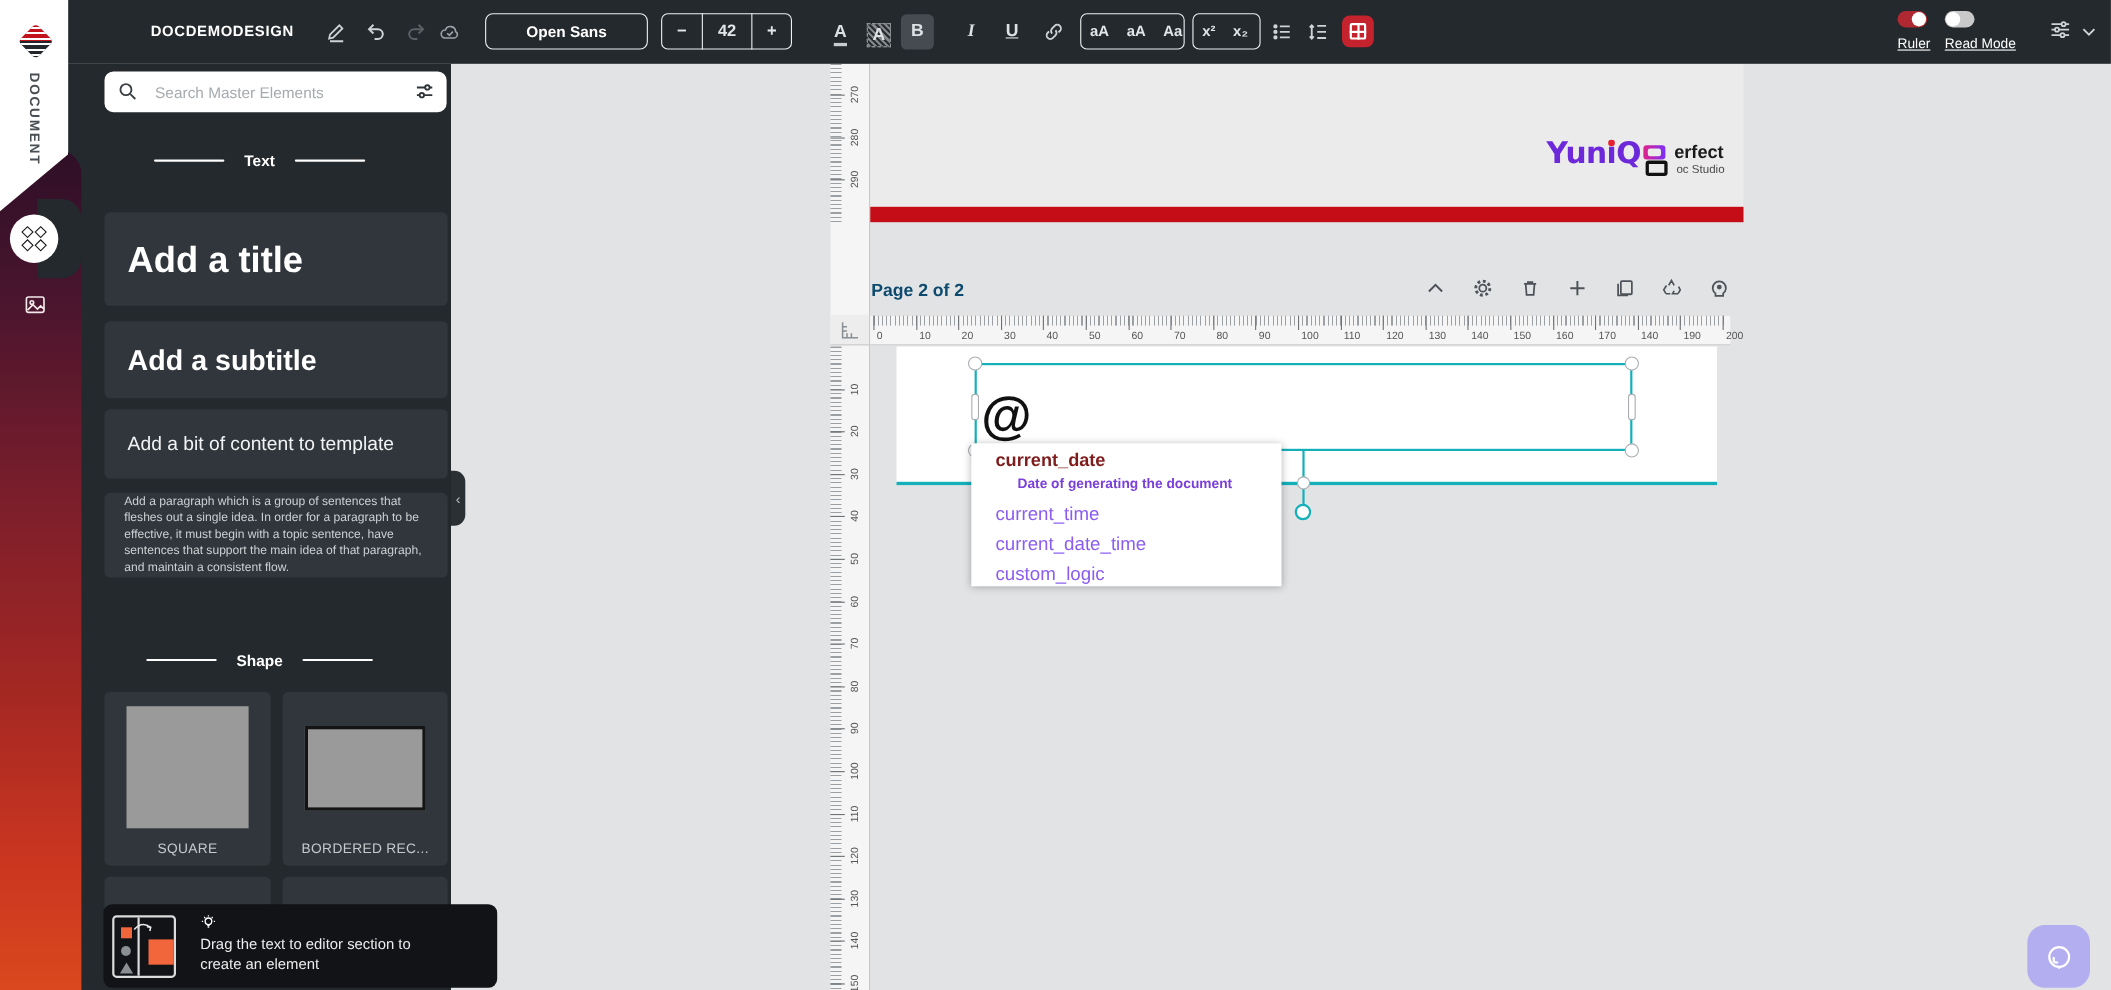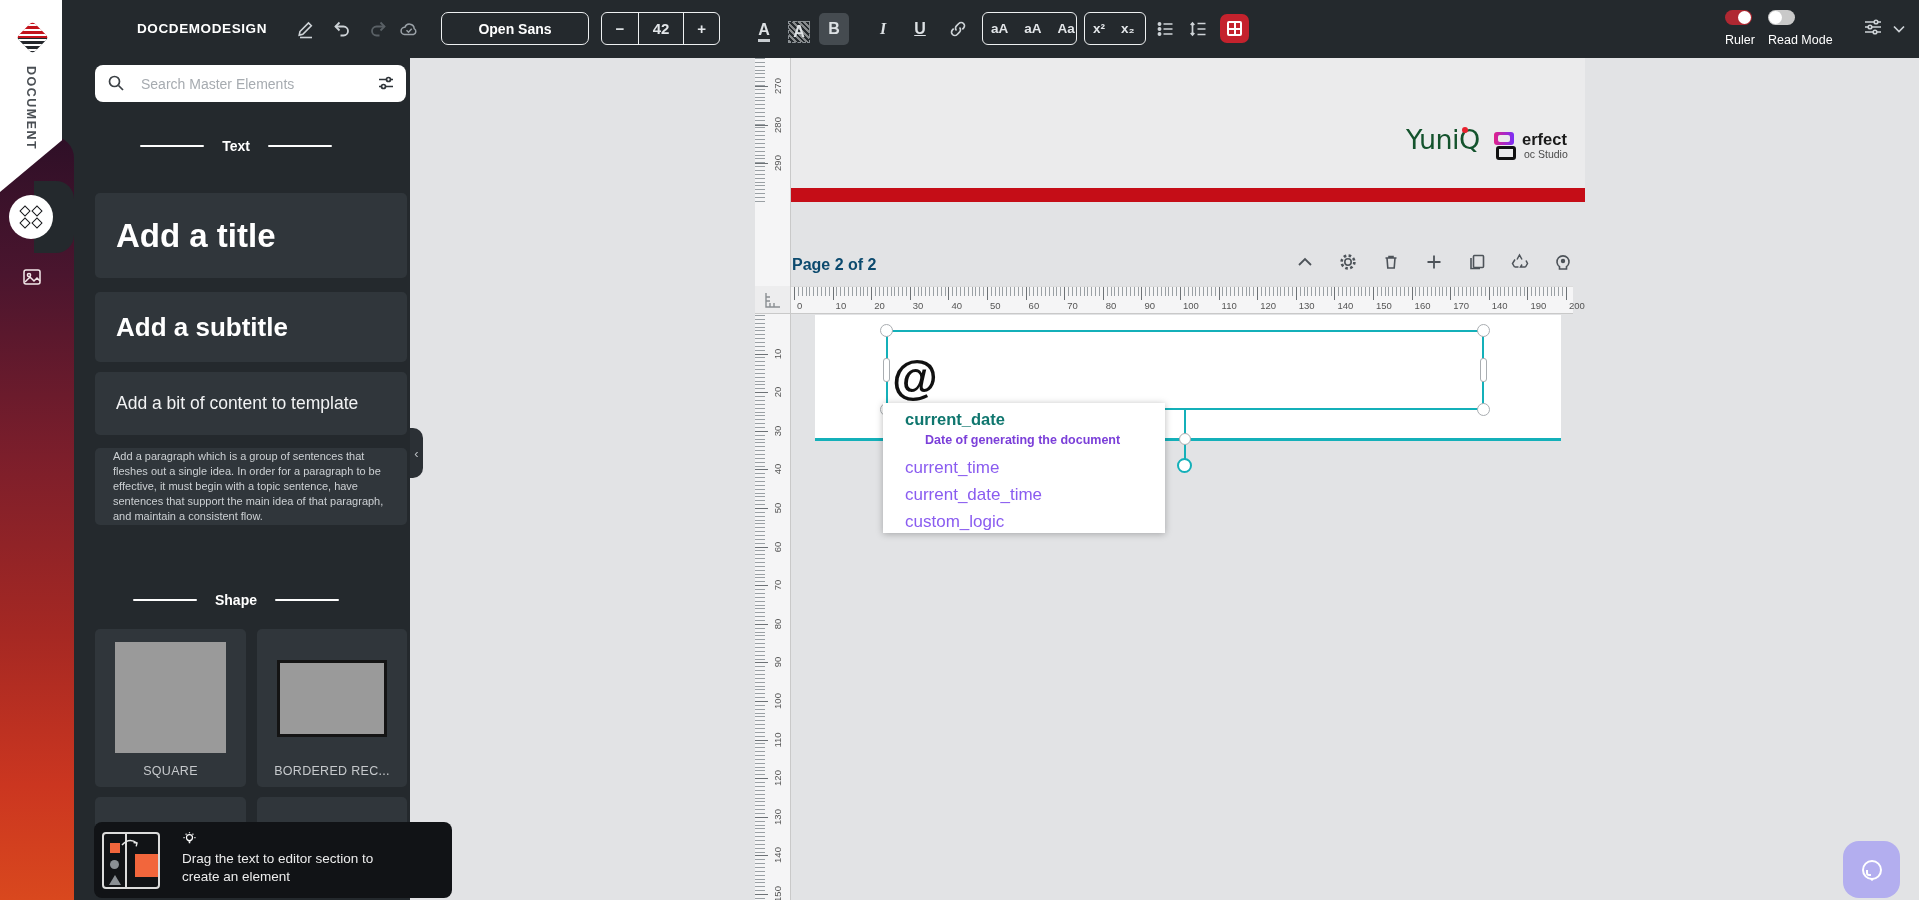--- a/index.html
+++ b/index.html
@@ -29,21 +29,21 @@
   .grp .cell { padding:0 8px; font-size:13.5px; font-weight:600; white-space:nowrap; }
   .sizer .cell { font-size:15px; font-weight:700; }
   .sizer .sep { width:1.2px; height:33px; background:#eef0f1; }
   .redic { position:absolute; left:1158px; top:14px; width:29px; height:29px; background:#c4222d; border-radius:7px; }
   .redic .g { position:absolute; left:7px; top:7px; width:15px; height:15px;
               border:2px solid #fff; border-radius:2px; }
   .redic .g:before { content:""; position:absolute; left:4.5px; top:-2px; width:2px; height:15px; background:#fff; }
   .redic .g:after { content:""; position:absolute; top:4.5px; left:-2px; height:2px; width:15px; background:#fff; }
   .toggle { position:absolute; top:10px; width:27px; height:15px; border-radius:8px; }
   .toggle .knob { position:absolute; top:1px; width:13px; height:13px; border-radius:50%; background:#fff; }
-  .tog-lab { position:absolute; top:33px; color:#fff; font-size:12.5px; }
+  .tog-lab { position:absolute; top:33px; color:#fff; font-size:12.5px;text-decoration:underline; }
 
   
   #rail-grad { position:absolute; left:0; top:136px; width:74px; height:764px; z-index:31;
                border-top-right-radius:22px;
                background:linear-gradient(180deg,#2e0f27 0%, #4a152e 18%, #7c1e2b 42%, #a52823 65%, #cb3620 85%, #d9481e 100%); }
   #rail-white { position:absolute; left:0; top:0; width:62px; height:192px; background:#fff; z-index:32;
                 clip-path:polygon(0 0, 100% 0, 100% 73%, 0 100%); }
   .rail-logo { position:absolute; left:21px; top:26px; width:23px; height:23px; transform:rotate(45deg);
                border-radius:4px; z-index:33;
                background:linear-gradient(135deg,#c3131c 0 50%, #23272b 50% 100%); }
@@ -105,21 +105,21 @@
   .hzone { position:absolute; left:3px; top:0; width:775px; height:9px;
            background:repeating-linear-gradient(90deg, #9aa0a4 0 1px, rgba(0,0,0,0) 1px 3.86px); }
   .h-major { position:absolute; top:0; width:1px; height:13px; background:#6d7276; }
   .h-lab { position:absolute; top:13px; font-size:9.5px; color:#555; }
   #corner { position:absolute; left:345px; top:228px; width:36px; height:28px; background:#ededee;
             border-right:1px solid #c9c9c9; border-bottom:1px solid #c9c9c9; color:#8a8f93;
             display:flex; align-items:center; justify-content:center; }
   #page1 { position:absolute; left:381px; top:0; width:794px; height:144px; background:#ebebec; }
   #page1 .redbar { position:absolute; left:0; bottom:0; width:100%; height:14px; background:#c50d17; }
   .brand1 { position:absolute; left:615px; top:66px; font-family:"DejaVu Sans", sans-serif;
-            font-size:27px; font-weight:400; color:#14532d; letter-spacing:-.5px; }
+            font-size:27px; font-weight:700; color:#6d28d9; letter-spacing:-.5px; }
   .brand1 .idot { position:absolute; left:56px; top:3px; width:6px; height:6px; border-radius:50%; background:#e8212e; }
   .brand2-glyph { position:absolute; left:703px; top:74px; width:24px; height:30px; }
   .brand2-glyph .p1 { position:absolute; left:0; top:0; width:20px; height:13px; border-radius:3px;
        background:linear-gradient(90deg,#e0218a,#7b2ff7); }
   .brand2-glyph .p1:before { content:""; position:absolute; inset:3px 4px; background:#ebebec; border-radius:2px; }
   .brand2-glyph .p2 { position:absolute; left:2px; top:14px; width:20px; height:14px; border:3.5px solid #111;
        border-radius:3px; }
   .brand2-t1 { position:absolute; left:731px; top:72px; font-size:16.5px; font-weight:700; color:#1a1a1a; }
   .brand2-t2 { position:absolute; left:733px; top:90px; font-size:10.5px; color:#4a4a4a; }
   .page-label { position:absolute; left:382px; top:198px; font-size:16px; font-weight:600; color:#0c4a6e; }
@@ -134,21 +134,21 @@
   .hnd { position:absolute; background:#fff; border:1.3px solid #a9adb1; z-index:4; }
   .hnd.c { width:13px; height:13px; border-radius:50%; }
   .hnd.p { width:7px; height:24px; border-radius:3px; }
   .stem { position:absolute; left:774px; top:352px; width:2px; height:56px; background:#14b0b9; z-index:3; }
   .stem-cross { position:absolute; left:769px; top:375px; width:12px; height:12px; border-radius:50%;
                 background:#fff; border:1.3px solid #a9adb1; z-index:4; }
   .stem-end { position:absolute; left:767px; top:400px; width:15px; height:15px; border-radius:50%;
               background:#fff; border:2.5px solid #14b0b9; z-index:4; }
   #dropdown { position:absolute; left:473px; top:345px; width:282px; height:130px; background:#fff;
               box-shadow:0 1px 7px rgba(0,0,0,.28); z-index:10; }
-  .dd-main { position:absolute; left:22px; top:7px; font-size:16.5px; font-weight:700; color:#0f766e; }
+  .dd-main { position:absolute; left:22px; top:7px; font-size:16.5px; font-weight:700; color:#7f1d1d; }
   .dd-desc { position:absolute; left:42px; top:30px; font-size:12.5px; font-weight:600; color:#7b3fd9; }
   .dd-item { position:absolute; left:22px; font-size:17px; color:#8a5cf0; }
   #support { position:absolute; left:1433px; top:783px; width:57px; height:57px; border-radius:16px;
              background:#b3aeef; display:flex; align-items:center; justify-content:center; }
   #support svg { width:28px; height:28px; color:#fff; }
 </style>
 </head>
 <body>
 
 <div id="topbar">

